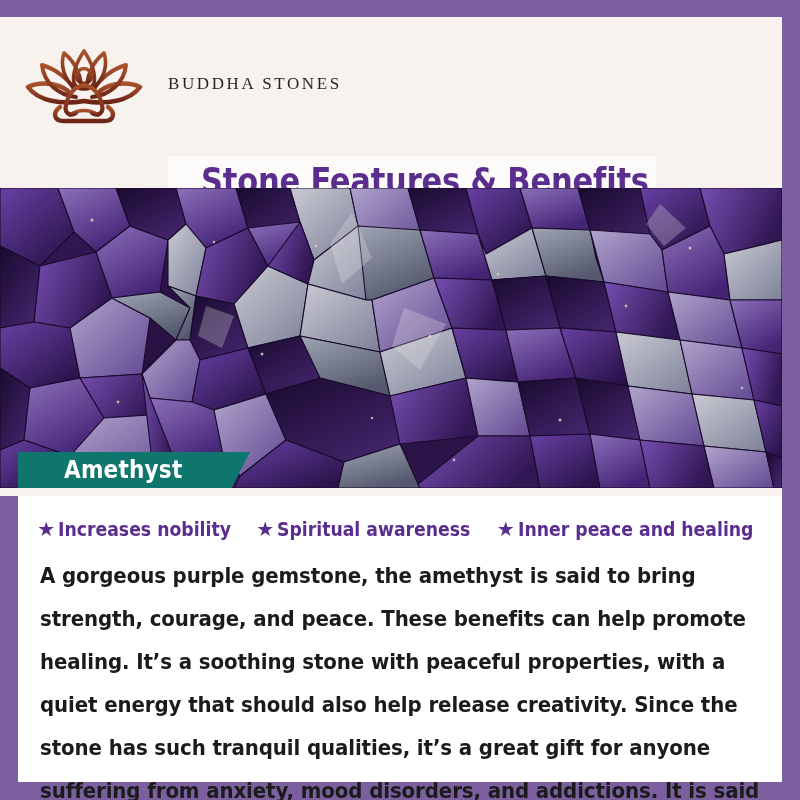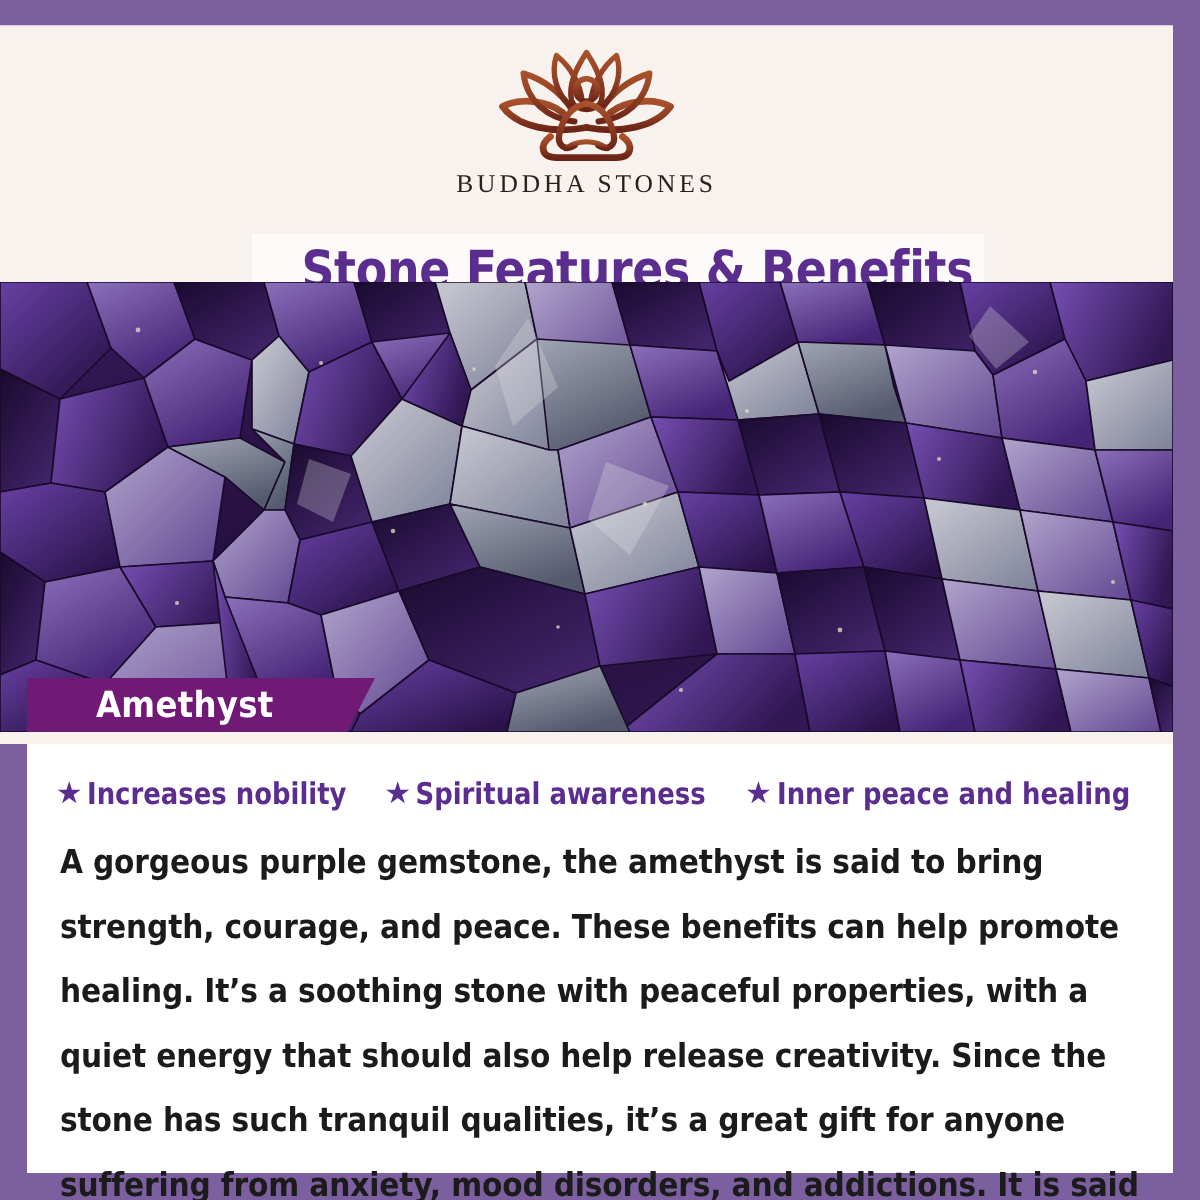--- a/index.html
+++ b/index.html
@@ -35,21 +35,21 @@
     height: 171px;
     background: #f7f2ee;
   }
 
   #logo-wrap {
     position: absolute;
     left: 0; top: 6px;
     width: 782px;
     height: 120px;
     display: flex;
-    flex-direction: column;
+    flex-direction: row;
     align-items: center;
     justify-content: flex-start;
   }
 
   #logo-mark { width: 168px; height: 88px; display: block; }
 
   #brand-name {
     font-family: "Liberation Serif", serif;
     font-size: 17px;
     letter-spacing: 2.6px;
@@ -89,21 +89,21 @@
     background: #2a1246;
   }
   #photo svg { display: block; width: 782px; height: 300px; }
 
   
   #stone-band {
     position: absolute;
     left: 18px; top: 452px;
     width: 232px;
     height: 36px;
-    background: #701a75;
+    background: #0f766e;
     clip-path: polygon(0 0, 100% 0, 92% 100%, 0 100%);
     display: flex;
     align-items: center;
   }
   #stone-name {
     font-family: "Liberation Sans Narrow", "DejaVu Sans Condensed", "Liberation Sans", sans-serif;
     font-weight: bold;
     font-size: 24px;
     color: #ffffff;
     margin-left: 46px;

